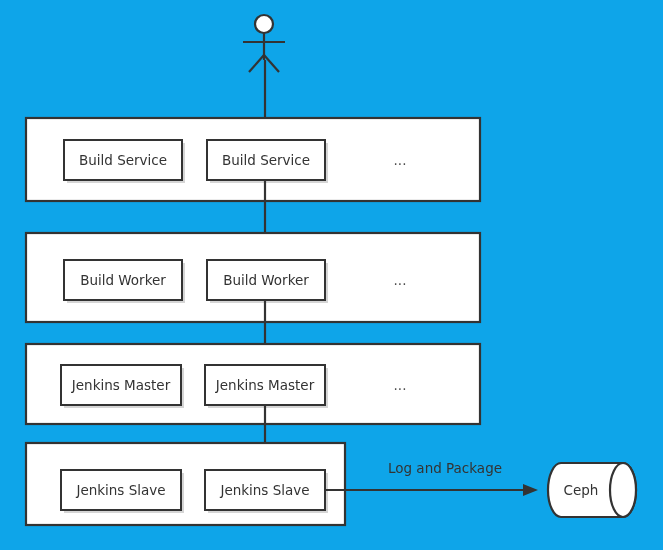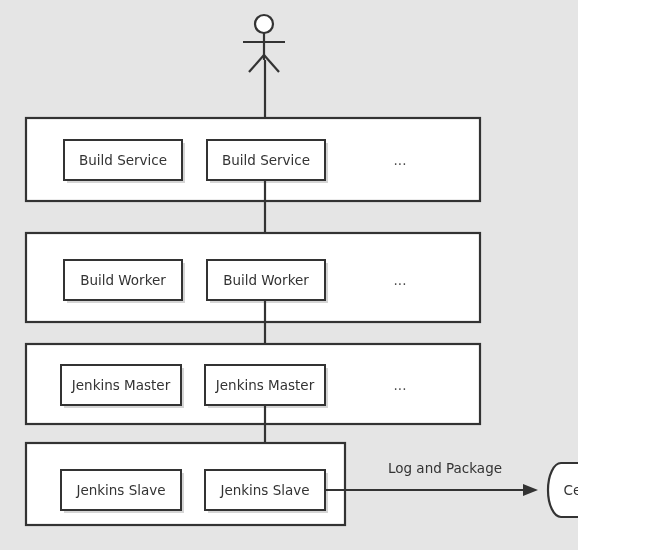--- a/index.html
+++ b/index.html
@@ -5,23 +5,23 @@
   html, body {
     margin: 0;
     padding: 0;
     background: #ffffff;
   }
   body {
     font-family: "DejaVu Sans", sans-serif;
   }
   #canvas {
     position: relative;
-    width: 578px;
+    width: 663px;
     height: 550px;
-    background: #e5e5e5;
+    background: #0ea5e9;
     overflow: hidden;
   }
   svg#diagram {
     position: absolute;
     left: 0;
     top: 0;
     width: 663px;
     height: 550px;
   }
   .group-box {

